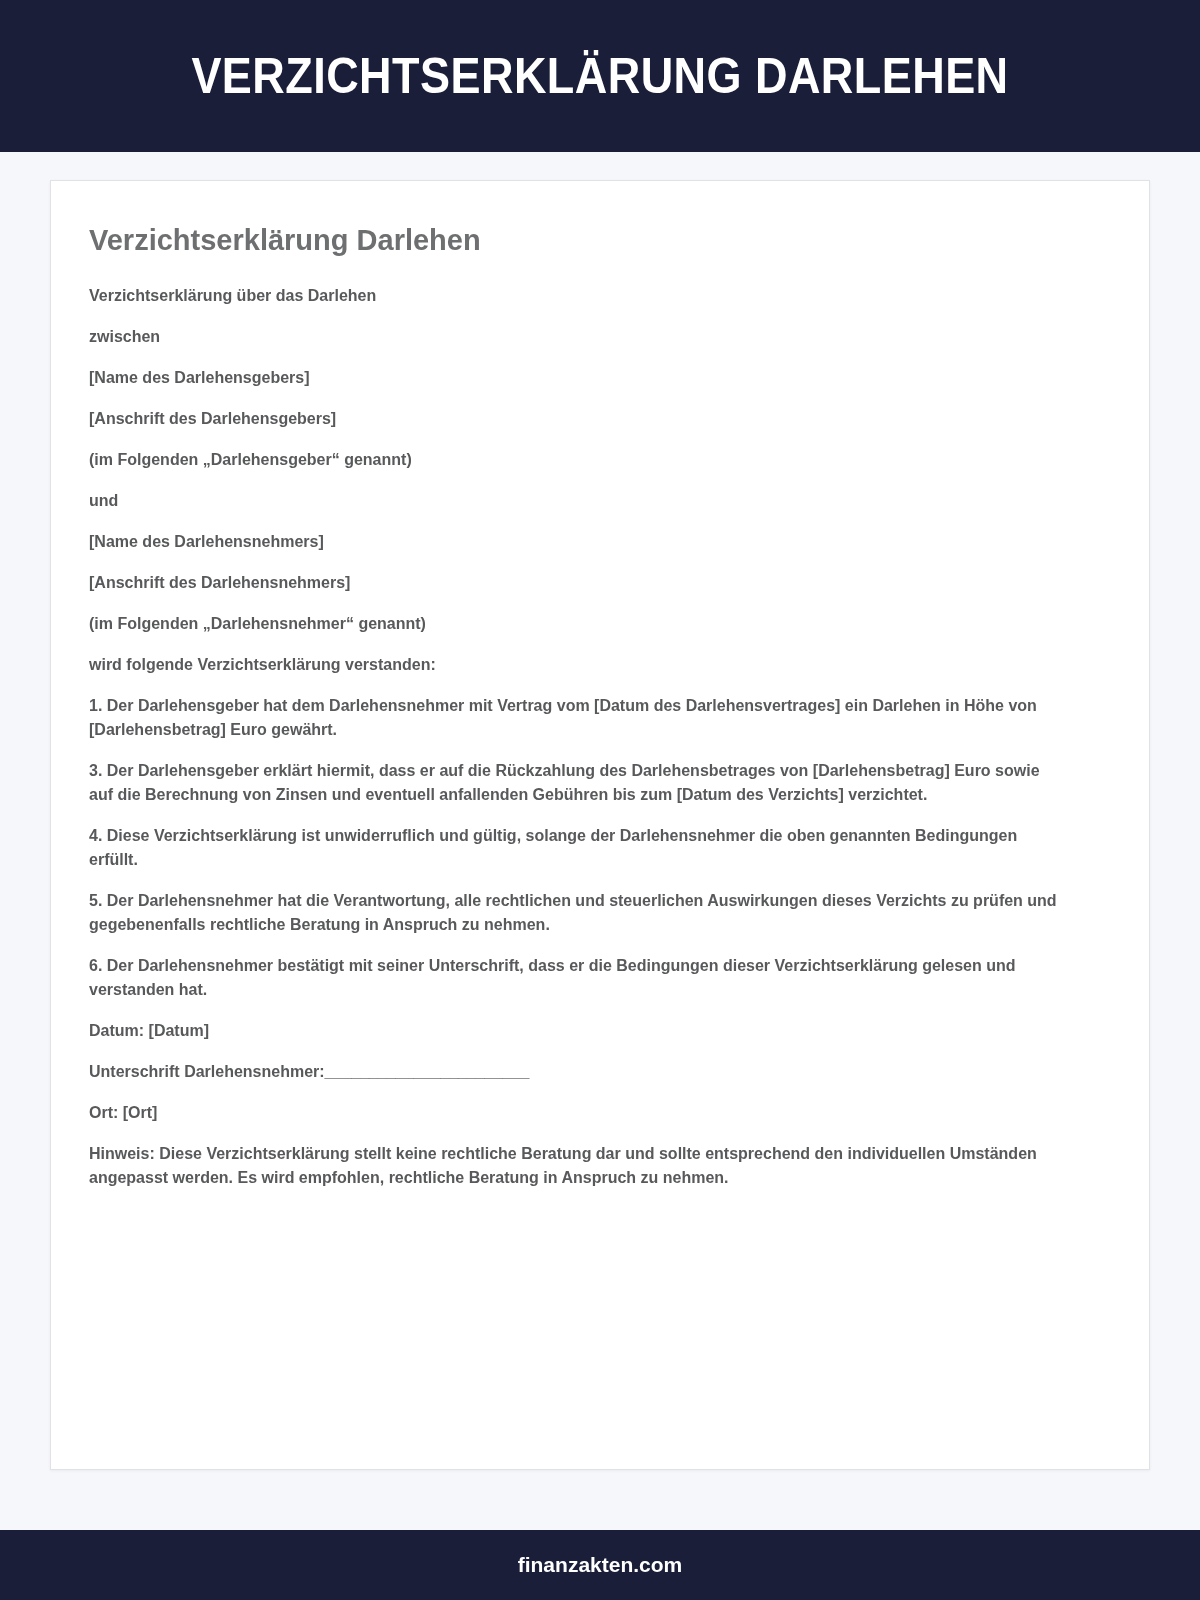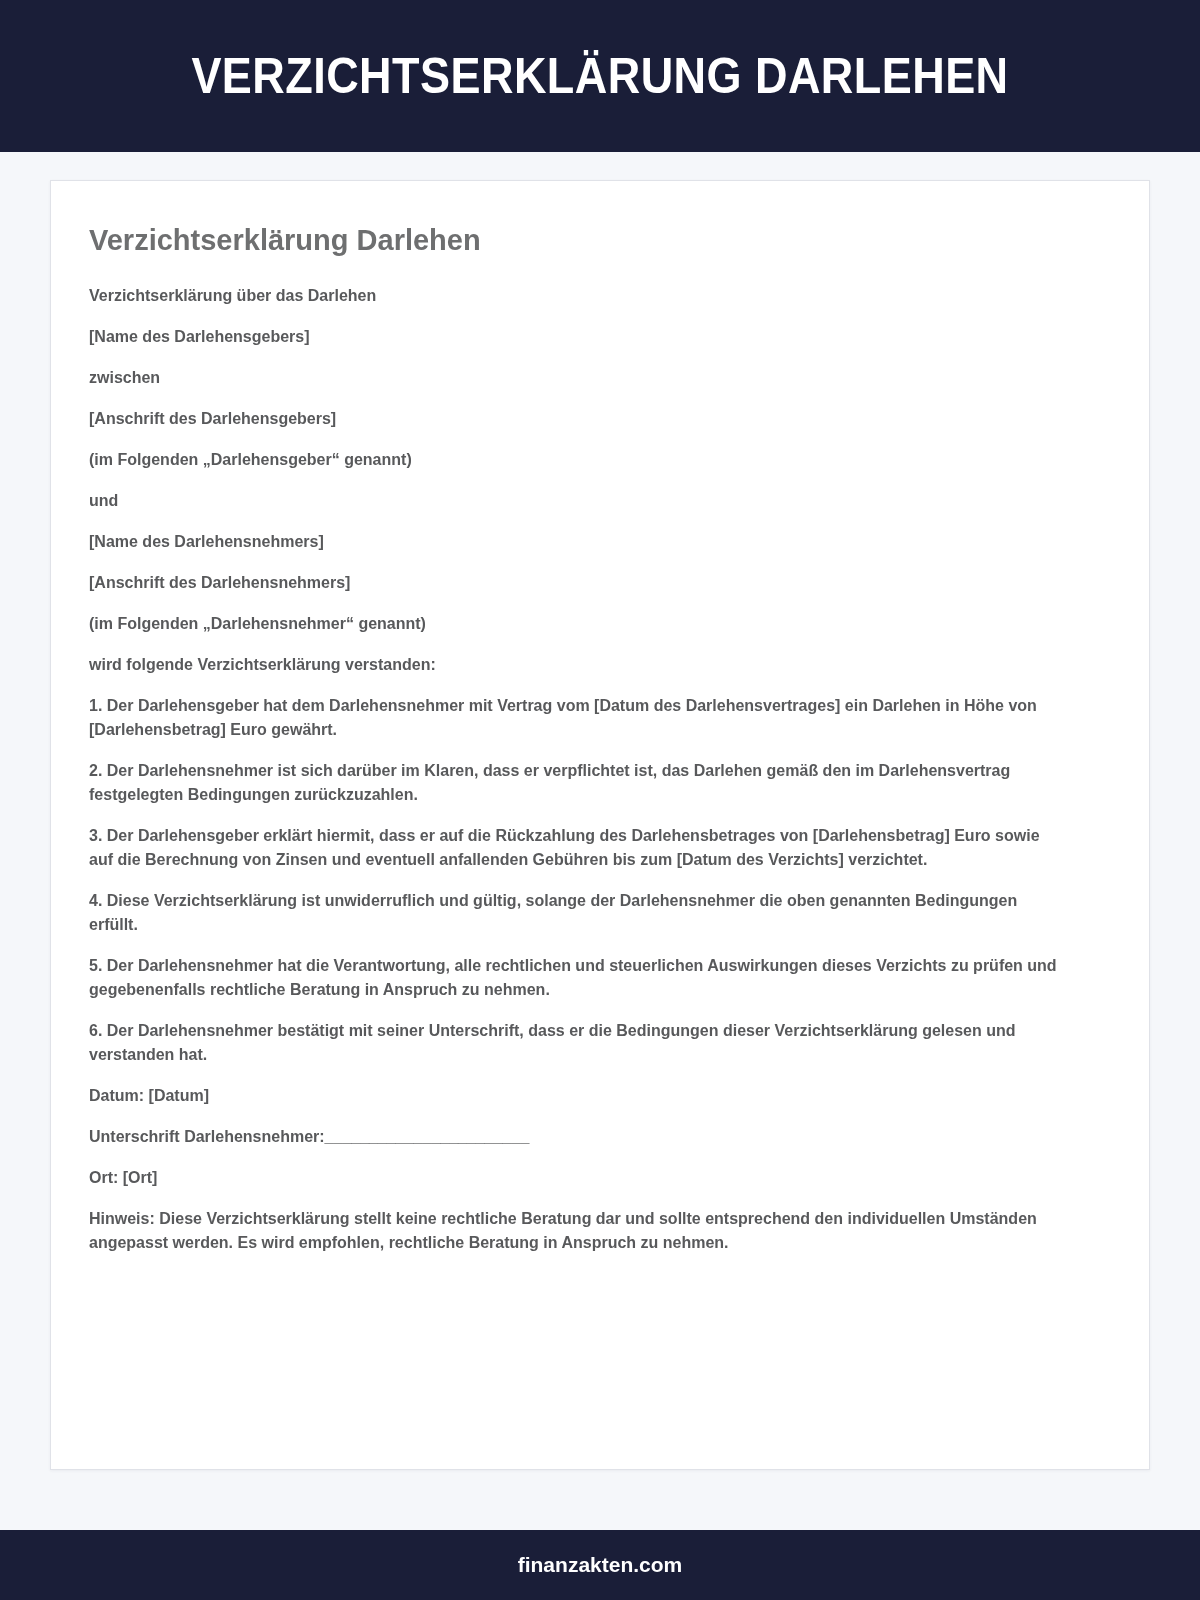--- a/index.html
+++ b/index.html
@@ -84,31 +84,30 @@
 <div class="page">
 
   <header class="top-banner">
     <h1>VERZICHTSERKLÄRUNG DARLEHEN</h1>
   </header>
 
   <main class="card">
     <h2>Verzichtserklärung Darlehen</h2>
     <div class="doc-body">
         <p>Verzichtserklärung über das Darlehen</p>
+        <p>zwischen</p>
         <p>[Name des Darlehensgebers]</p>
-        <p>zwischen</p>
         <p>[Anschrift des Darlehensgebers]</p>
         <p>(im Folgenden „Darlehensgeber“ genannt)</p>
         <p>und</p>
         <p>[Name des Darlehensnehmers]</p>
         <p>[Anschrift des Darlehensnehmers]</p>
         <p>(im Folgenden „Darlehensnehmer“ genannt)</p>
         <p>wird folgende Verzichtserklärung verstanden:</p>
         <p>1. Der Darlehensgeber hat dem Darlehensnehmer mit Vertrag vom [Datum des Darlehensvertrages] ein Darlehen in Höhe von [Darlehensbetrag] Euro gewährt.</p>
-        <p>2. Der Darlehensnehmer ist sich darüber im Klaren, dass er verpflichtet ist, das Darlehen gemäß den im Darlehensvertrag festgelegten Bedingungen zurückzuzahlen.</p>
         <p>3. Der Darlehensgeber erklärt hiermit, dass er auf die Rückzahlung des Darlehensbetrages von [Darlehensbetrag] Euro sowie auf die Berechnung von Zinsen und eventuell anfallenden Gebühren bis zum [Datum des Verzichts] verzichtet.</p>
         <p>4. Diese Verzichtserklärung ist unwiderruflich und gültig, solange der Darlehensnehmer die oben genannten Bedingungen erfüllt.</p>
         <p>5. Der Darlehensnehmer hat die Verantwortung, alle rechtlichen und steuerlichen Auswirkungen dieses Verzichts zu prüfen und gegebenenfalls rechtliche Beratung in Anspruch zu nehmen.</p>
         <p>6. Der Darlehensnehmer bestätigt mit seiner Unterschrift, dass er die Bedingungen dieser Verzichtserklärung gelesen und verstanden hat.</p>
         <p>Datum: [Datum]</p>
         <p>Unterschrift Darlehensnehmer:_______________________</p>
         <p>Ort: [Ort]</p>
         <p>Hinweis: Diese Verzichtserklärung stellt keine rechtliche Beratung dar und sollte entsprechend den individuellen Umständen angepasst werden. Es wird empfohlen, rechtliche Beratung in Anspruch zu nehmen.</p>
       </div>
   </main>

